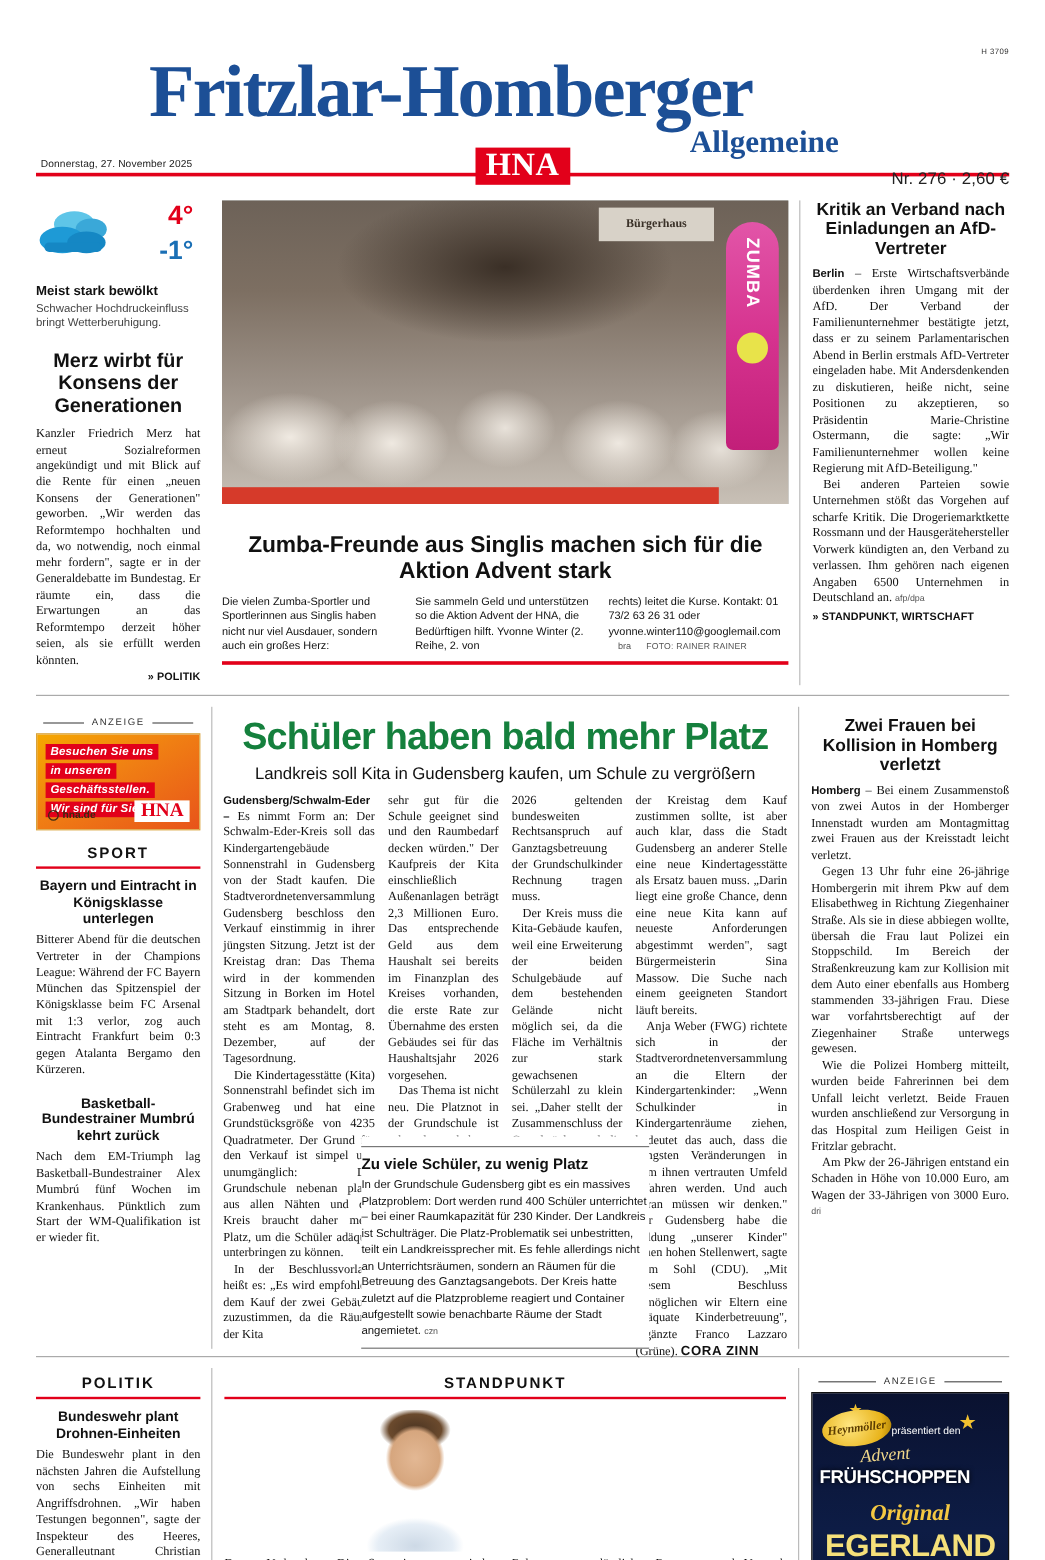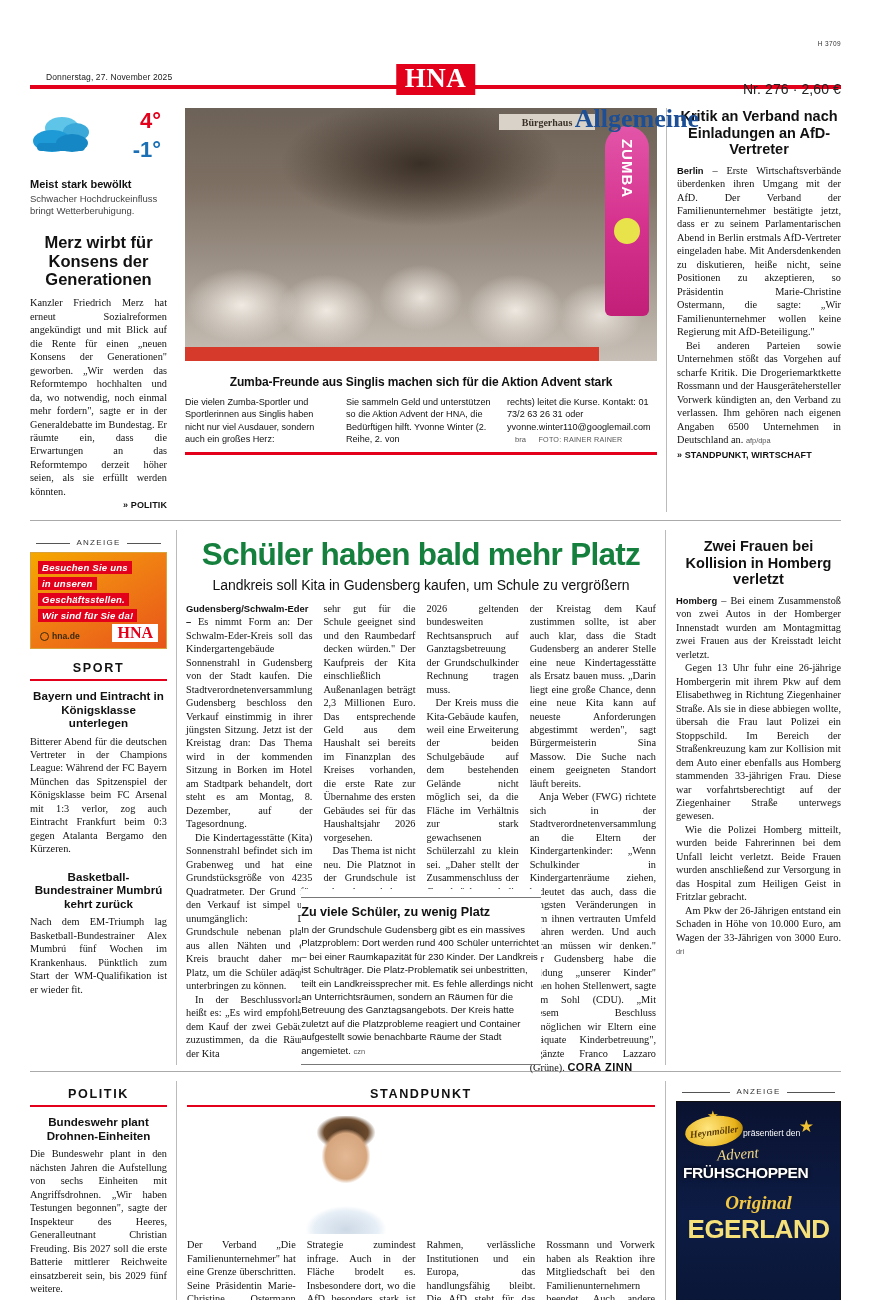--- a/index.html
+++ b/index.html
@@ -37,21 +37,21 @@
     position: absolute;
     right: 142px; top: 104px;
     z-index: 4;
   }
   .mh-bar { position: relative; margin-top: 18px; height: 28px; }
   .mh-rule {
     position: absolute; left: 0; right: 0; top: 19px;
     height: 3.5px; background: #e2001a;
   }
   .mh-date {
-    position: absolute; left: 16px; top: 6px;
+    position: absolute; left: 4px; top: 6px;
     font-size: 8.5px; color: #222; letter-spacing: .1px;
   }
   .mh-issue {
     position: absolute; right: 0; top: 15px;
     font-size: 14px; color: #222; letter-spacing: .1px;
   }
   .mh-hna {
     position: absolute; left: 50%; transform: translateX(-50%);
     top: -2px;
     background: #e2001a; color: #fff;
@@ -87,22 +87,22 @@
     hyphens: auto; -webkit-hyphens: auto;
   }
   .body-serif p { margin-top: 0; }
   .body-serif p + p { text-indent: 9px; }
   .ref { font-weight: bold; font-family: "Liberation Sans", sans-serif; font-size: 9px; letter-spacing: .1px; }
   .ref-right { display:block; text-align: right; margin-top: 2px; }
 
   
   .photo-wrap { position: relative; width: 100%; height: 253px; overflow: hidden; background:#8b8b86; }
   .photo-cap-h {
-    font-size: 12px; font-weight: bold; text-align: center;
-    margin-top: 14px; color:#111; letter-spacing: -.1px;
+    font-size: 19px; font-weight: bold; text-align: center;
+    margin-top: 24px; color:#111; letter-spacing: -.1px;
   }
   .cap-cols { display: flex; gap: 11px; margin-top: 7px; }
   .cap-col { flex: 1; font-size: 9.1px; line-height: 1.36; color: #111; }
   .cap-col .credit { font-size: 7.2px; color: #555; letter-spacing: .2px; }
   .cap-col .byline { font-size: 7.6px; color: #555; }
   .red-rule { height: 2.5px; background: #e2001a; margin-top: 7px; }
 
   .rcol-h {
     font-size: 14.5px; font-weight: bold; line-height: 1.14;
     text-align: center; color:#111; margin-bottom: 6px;
@@ -118,21 +118,21 @@
     font-size: 8px; letter-spacing: 1.3px; color: #333; text-align: center;
     position: relative; margin-bottom: 5px;
   }
   .anzeige-label span { background:#fff; padding: 0 6px; position: relative; z-index: 2; }
   .anzeige-label:before {
     content:""; position:absolute; left: 6px; right: 6px; top: 50%; height:1px; background:#555; z-index:1;
   }
 
   
   .ad-hna {
-    height: 97px; position: relative; overflow: hidden;
+    height: 81px; position: relative; overflow: hidden;
     background: linear-gradient(150deg,#f5a800 0%, #f07f13 45%, #e8541a 100%);
     border: 1px solid #d9a23a;
     padding-left: 24px;
   }
   .ad-hna .line {
     position:absolute; left: 7px; background:#e2001a; color:#fff;
     font-size: 9.6px; font-weight: bold; padding: 1px 4px; letter-spacing:.2px;
     font-style: italic;
   }
   .ad-hna .l1 { top: 8px; }
@@ -249,39 +249,40 @@
     transform: rotate(90deg); position:absolute; top: 34px; left: -12px; width: 68px; text-align:center;
   }
   .photo-banner .circ {
     position:absolute; left: 9px; top: 92px; width: 26px; height: 26px; border-radius:50%;
     background:#e8e34a;
   }
   .photo-red {
     position:absolute; left: 0; right: 58px; bottom: 0; height: 14px; background:#d63a2a;
   }
   .photo-sign {
-    position:absolute; right: 62px; top: 6px; width: 96px; height: 16px; background:#d8d2c8;
+    position:absolute; right: 62px; top: 6px; width: 96px; height: 28px; background:#d8d2c8;
     color:#3a3128; font-family:"Liberation Serif",serif; font-weight:bold; font-size:10px;
     display:flex; align-items:center; justify-content:center;
   }
   .portrait-img {
     position:absolute; inset:0;
     background:
       radial-gradient(ellipse 34px 38px at 50% 34%, #e3b894 0%, #d6a67e 60%, transparent 72%),
       radial-gradient(ellipse 40px 24px at 50% 14%, #4a3422 0%, #6b4a2d 55%, transparent 74%),
       radial-gradient(ellipse 52px 30px at 50% 96%, #cdd9e6 0%, #e6eef6 60%, transparent 78%);
   }
 </style>
 </head>
 <body>
 
 <div class="page">
 
   <div class="masthead">
     <div class="mh-code">H 3709</div>
+    <div class="mh-title">Fritzlar-Homberger</div>
     <div class="mh-sub">Allgemeine</div>
     <div class="mh-bar">
       <div class="mh-rule"></div>
       <div class="mh-date">Donnerstag, 27. November 2025</div>
       <div class="mh-issue">Nr. 276 · 2,60 €</div>
       <div class="mh-hna">HNA</div>
     </div>
   </div>
 
   <div class="top-zone">

